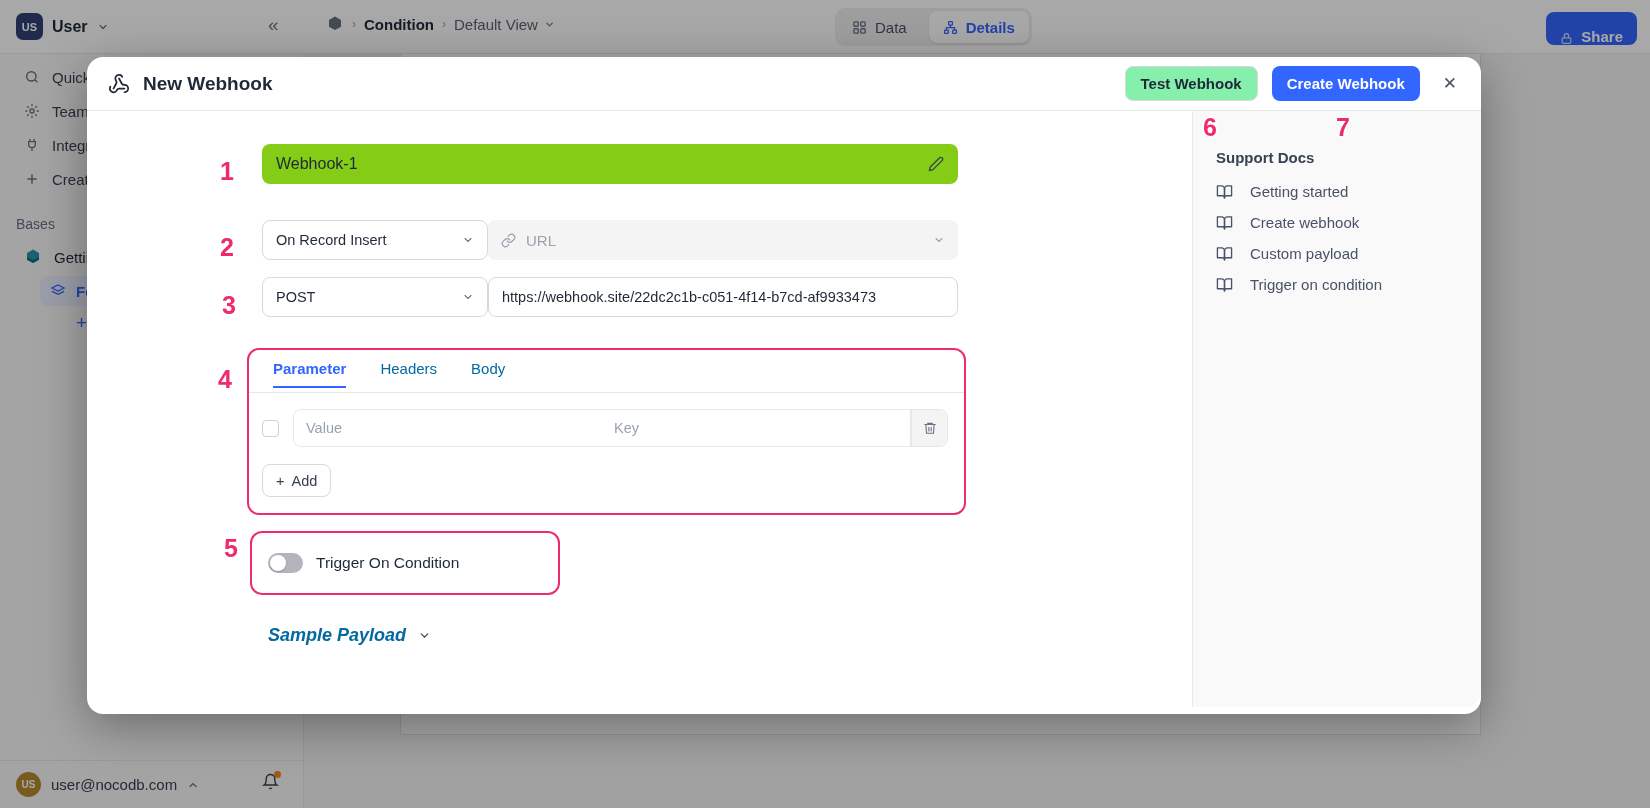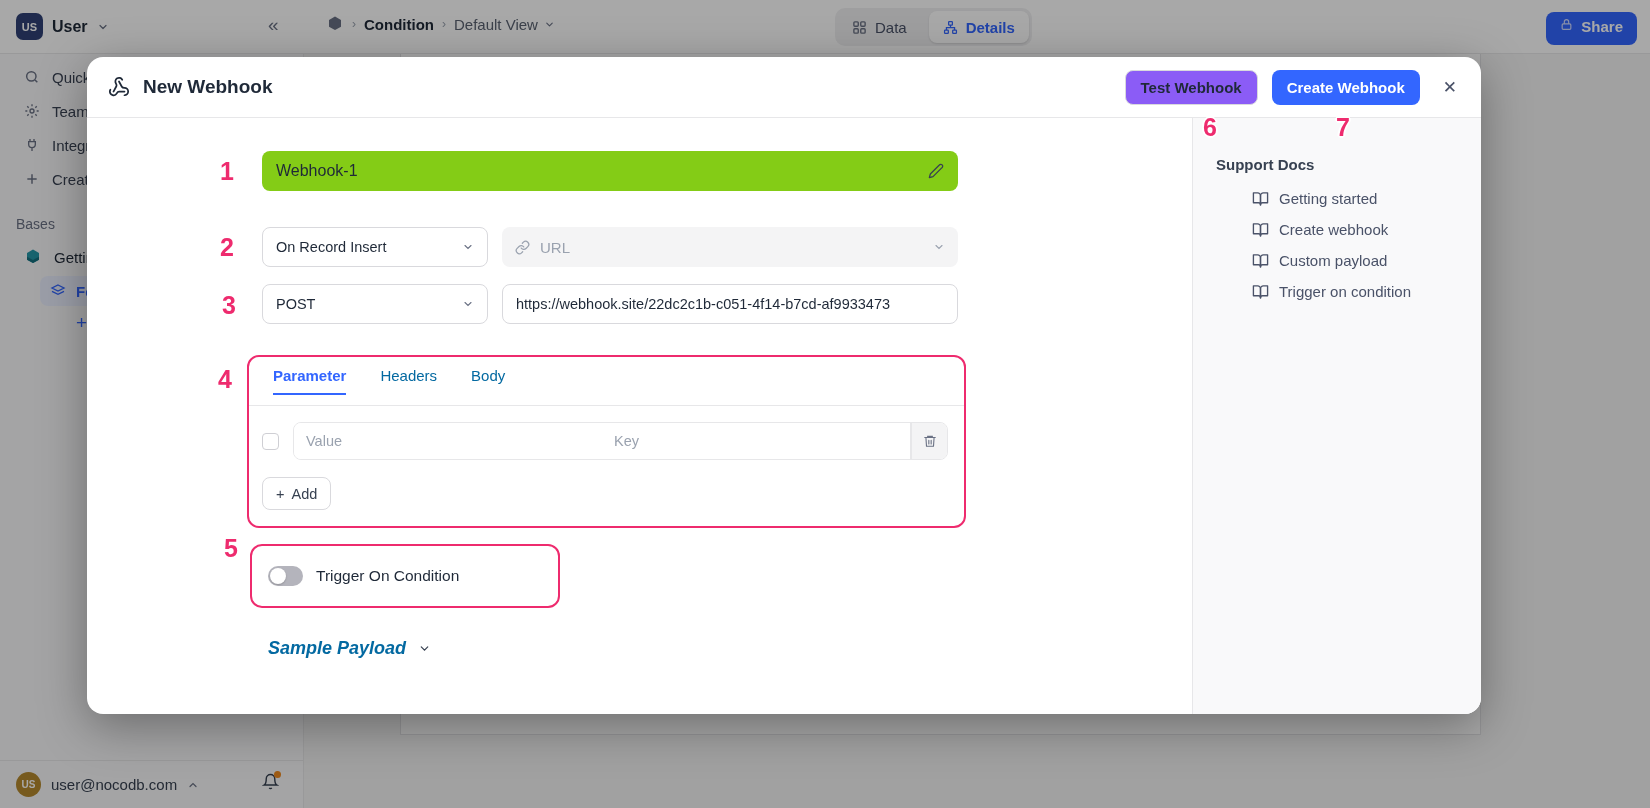--- a/index.html
+++ b/index.html
@@ -14,21 +14,21 @@
   .ws-name { font-size:16px; font-weight:700; color:#1f2938; }
   .icon { display:inline-flex; align-items:center; justify-content:center; color:#6a7184; }
   .collapse { position:absolute; left:268px; top:14px; font-size:19px; color:#6a7184; cursor:pointer; }
   .crumbs { position:absolute; left:326px; top:15px; display:flex; align-items:center; gap:8px; font-size:15px; }
   .crumb-sep { color:#9aa2af; font-size:12px; }
   .crumb-table { color:#1f2938; font-weight:700; }
   .crumb-view { color:#5b6372; display:flex; align-items:center; gap:6px; }
   .seg { position:absolute; left:835px; top:8px; height:38px; background:#f0f0f2; border-radius:10px; display:flex; align-items:center; padding:3px; gap:8px; }
   .seg-item { display:flex; align-items:center; gap:8px; padding:0 14px; height:32px; font-size:15px; color:#4a5268; border-radius:8px; cursor:pointer; }
   .seg-item.active { background:#fff; color:#3366ff; box-shadow:0 1px 2px rgba(0,0,0,.12); font-weight:600; }
-  .share-btn { position:absolute; right:13px; top:12px; height:33px; padding:6px 14px; background:#3366ff; color:#fff; border:none; border-radius:8px; font-size:15px; font-weight:600; display:flex; align-items:flex-start; gap:8px; cursor:pointer; }
+  .share-btn { position:absolute; right:13px; top:12px; height:33px; padding:0 14px; background:#3366ff; color:#fff; border:none; border-radius:8px; font-size:15px; font-weight:600; display:flex; align-items:flex-end; gap:8px; cursor:pointer; }
 
   .sidebar { position:absolute; left:0; top:54px; width:304px; bottom:0; background:#f9f9fa; border-right:1px solid #e8e8ea; }
   .sb-item { display:flex; align-items:center; gap:12px; height:34px; padding:0 0 0 24px; font-size:15px; color:#3a4354; cursor:pointer; }
   .sb-item:first-child { margin-top:6px; }
   .sb-section { padding:20px 0 8px 16px; font-size:14px; color:#6a7184; }
   .sb-base { display:flex; align-items:center; gap:12px; height:34px; padding-left:24px; font-size:15px; color:#1f2938; cursor:pointer; }
   .sb-table { display:flex; align-items:center; gap:10px; height:30px; margin:2px 8px 0 40px; padding-left:10px; background:#ebf0ff; border-radius:8px; font-size:15px; color:#3366ff; font-weight:600; cursor:pointer; }
   .sb-plus { margin:6px 0 0 76px; color:#3366ff; font-size:19px; cursor:pointer; }
   .sb-user { position:absolute; left:0; bottom:0; width:100%; height:48px; border-top:1px solid #e8e8ea; display:flex; align-items:center; padding:0 16px; gap:10px; }
   .sb-avatar { width:25px; height:25px; border-radius:50%; background:#b5892e; color:#fff; font-size:10px; font-weight:700; display:flex; align-items:center; justify-content:center; }
@@ -37,46 +37,46 @@
   .bell-dot { position:absolute; right:-2px; top:-2px; width:7px; height:7px; border-radius:50%; background:#f08a1f; }
 
   .main-area { position:absolute; left:304px; top:54px; right:0; bottom:0; background:#f4f4f5; }
   .table-surface { position:absolute; left:96px; top:0; right:169px; bottom:73px; background:#fff; border:1px solid #e3e3e5; border-top:none; }
 
   
   .overlay { position:absolute; inset:0; background:rgba(0,0,0,.34); z-index:5; }
 
   
   .modal { position:absolute; left:87px; top:57px; width:1394px; height:657px; background:#fff; border-radius:16px; box-shadow:0 12px 48px rgba(0,0,0,.35); z-index:10; }
-  .m-header { height:61px; display:flex; align-items:center; padding:0 24px 0 21px; border-bottom:1px solid #e7e7e9; }
+  .m-header { height:54px; display:flex; align-items:center; padding:0 24px 0 21px; border-bottom:1px solid #e7e7e9; }
   .m-title-wrap { display:flex; align-items:center; gap:13px; color:#1f2938; }
   .m-title { font-size:19px; font-weight:700; color:#1f2938; }
   .m-header-right { margin-left:auto; display:flex; align-items:center; gap:14px; }
-  .btn-secondary { height:35px; padding:0 15px; background:#8b5cf6; border:1px solid #d9d9dd; border-radius:8px; font-size:15px; font-weight:600; color:#1f2938; cursor:pointer; font-family:inherit; }
+  .btn-secondary { height:35px; padding:0 15px; background:#86efac; border:1px solid #d9d9dd; border-radius:8px; font-size:15px; font-weight:600; color:#1f2938; cursor:pointer; font-family:inherit; }
   .btn-primary { height:35px; padding:0 15px; background:#3366ff; border:none; border-radius:8px; font-size:15px; font-weight:600; color:#fff; cursor:pointer; font-family:inherit; }
   .m-close { margin-left:9px; font-size:17px; color:#4a5268; background:none; border:none; cursor:pointer; font-family:inherit; }
 
   .m-body { display:flex; height:596px; }
   .m-main { flex:1; padding:33px 0 0 175px; position:relative; }
   .fieldw { width:696px; }
 
   .name-field { height:40px; background:#84cc16; border-radius:8px; display:flex; align-items:center; padding:0 14px; }
   .name-input { flex:1; background:transparent; border:none; outline:none; font-size:16px; color:#1f2938; font-family:inherit; }
-  .row { display:flex; gap:14px; }
+  .row { display:flex; }
   .row2 { margin-top:36px; }
   .row3 { margin-top:17px;justify-content:center; }
   .select { width:226px; height:40px; background:#fff; border:1px solid #d9d9dd; border-radius:8px; display:flex; align-items:center; padding:0 13px; font-size:14.5px; color:#1f2938; cursor:pointer; }
   .select .chev { margin-left:auto; color:#6a7184; }
   .url-opt { flex:1; height:40px; background:#f4f4f5; border-radius:8px; display:flex; align-items:center; gap:10px; padding:0 13px; cursor:pointer; }
   .url-opt .ph { font-size:15px; color:#9aa2af; }
   .url-opt .chev { margin-left:auto; color:#9aa2af; }
   .url-input { flex:1; height:40px; background:#fff; border:1px solid #d9d9dd; border-radius:8px; padding:0 13px; font-size:14.5px; color:#1f2938; outline:none; font-family:inherit; white-space:nowrap; overflow:hidden; }
 
   .box4 { margin:31px 0 0 -15px; width:719px; border:2px solid #ee2b6e; border-radius:12px; padding-bottom:16px; }
-  .tabs { display:flex; gap:34px; padding:10px 24px 10px; border-bottom:1px solid #e7e7e9; }
+  .tabs { display:flex; gap:34px; padding:10px 24px 4px; border-bottom:1px solid #e7e7e9; }
   .tab { padding-bottom:9px; font-size:15px; color:#0369a1; cursor:pointer; border-bottom:2px solid transparent; }
   .tab.active { color:#3366ff; font-weight:600; border-bottom-color:#3366ff; }
   .kv-row { display:flex; align-items:center; margin:16px 16px 0 13px; }
   .checkbox { width:17px; height:17px; border:1.5px solid #cfcfd4; border-radius:4px; background:#fff; margin-right:14px; cursor:pointer; flex:none; }
   .kv-group { flex:1; display:flex; height:38px; border:1px solid #e7e7e9; border-radius:8px; overflow:hidden; background:#fff; }
   .kv-input { border:none; outline:none; font-size:14.5px; color:#1f2938; padding:0 12px; font-family:inherit; }
   .kv-input::placeholder, .url-input::placeholder, .name-input::placeholder { color:#9aa2af; }
   .kv-key { flex:1; border-right:1px solid #e7e7e9; }
   .kv-value { flex:1; }
   .kv-trash { width:36px; background:#f4f4f5; border-left:1px solid #e7e7e9; display:flex; align-items:center; justify-content:center; color:#9aa2af; cursor:pointer; }
@@ -85,21 +85,21 @@
   .box5 { margin:16px 0 0 -12px; width:310px; height:64px; border:2px solid #ee2b6e; border-radius:12px; display:flex; align-items:center; padding:0 16px; }
   .toggle { width:35px; height:20px; border-radius:10px; background:#b4b4bc; position:relative; cursor:pointer; flex:none; }
   .toggle-knob { position:absolute; left:2px; top:2px; width:16px; height:16px; border-radius:50%; background:#fff; box-shadow:0 1px 2px rgba(0,0,0,.2); }
   .toggle-label { margin-left:13px; font-size:15.5px; color:#1f2938; }
 
   .sample { display:flex; align-items:center; gap:12px; margin:30px 0 0 6px; cursor:pointer; }
   .sample-label { font-size:18px; font-weight:600; color:#0369a1;font-style:italic; }
 
   .m-panel { width:289px; background:#f9f9fa; border-left:1px solid #e7e7e9; border-radius:0 0 16px 0; padding:38px 20px 0 23px; }
   .panel-title { font-size:15px; font-weight:700; color:#374151; margin-bottom:17px; }
-  .doc-link { display:flex; align-items:center; gap:10px; margin-bottom:14px; font-size:15px; color:#4a5268; cursor:pointer;margin-left:36px; }
+  .doc-link { display:flex; align-items:center; gap:17px; margin-bottom:14px; font-size:15px; color:#4a5268; cursor:pointer; }
   .doc-link .icon { color:#4a5268; }
 
   
   .ann { position:absolute; z-index:20; font-size:25px; font-weight:800; color:#ee2b6e; transform:translate(-50%,-50%);
     text-shadow:-2px 0 0 #fff, 2px 0 0 #fff, 0 -2px 0 #fff, 0 2px 0 #fff, -1px -1px 0 #fff, 1px 1px 0 #fff, -1px 1px 0 #fff, 1px -1px 0 #fff; }
 
   svg { display:block; }
 </style>
 </head>
 <body>

